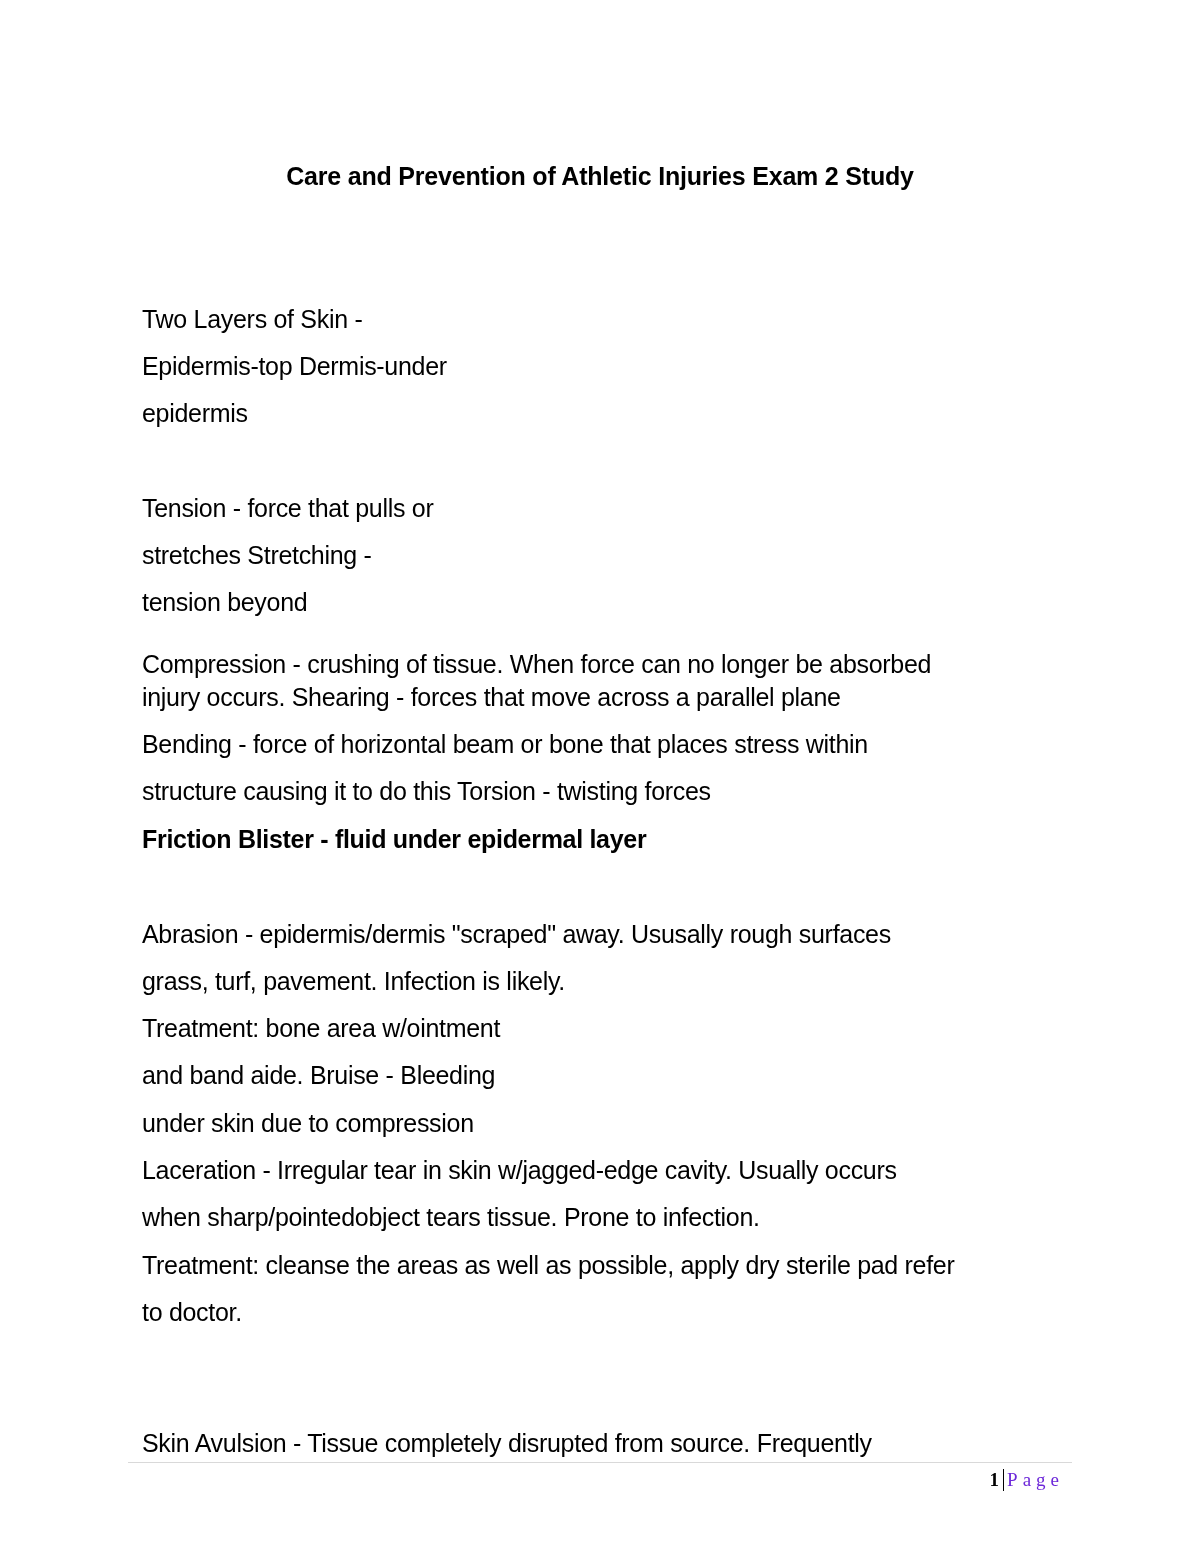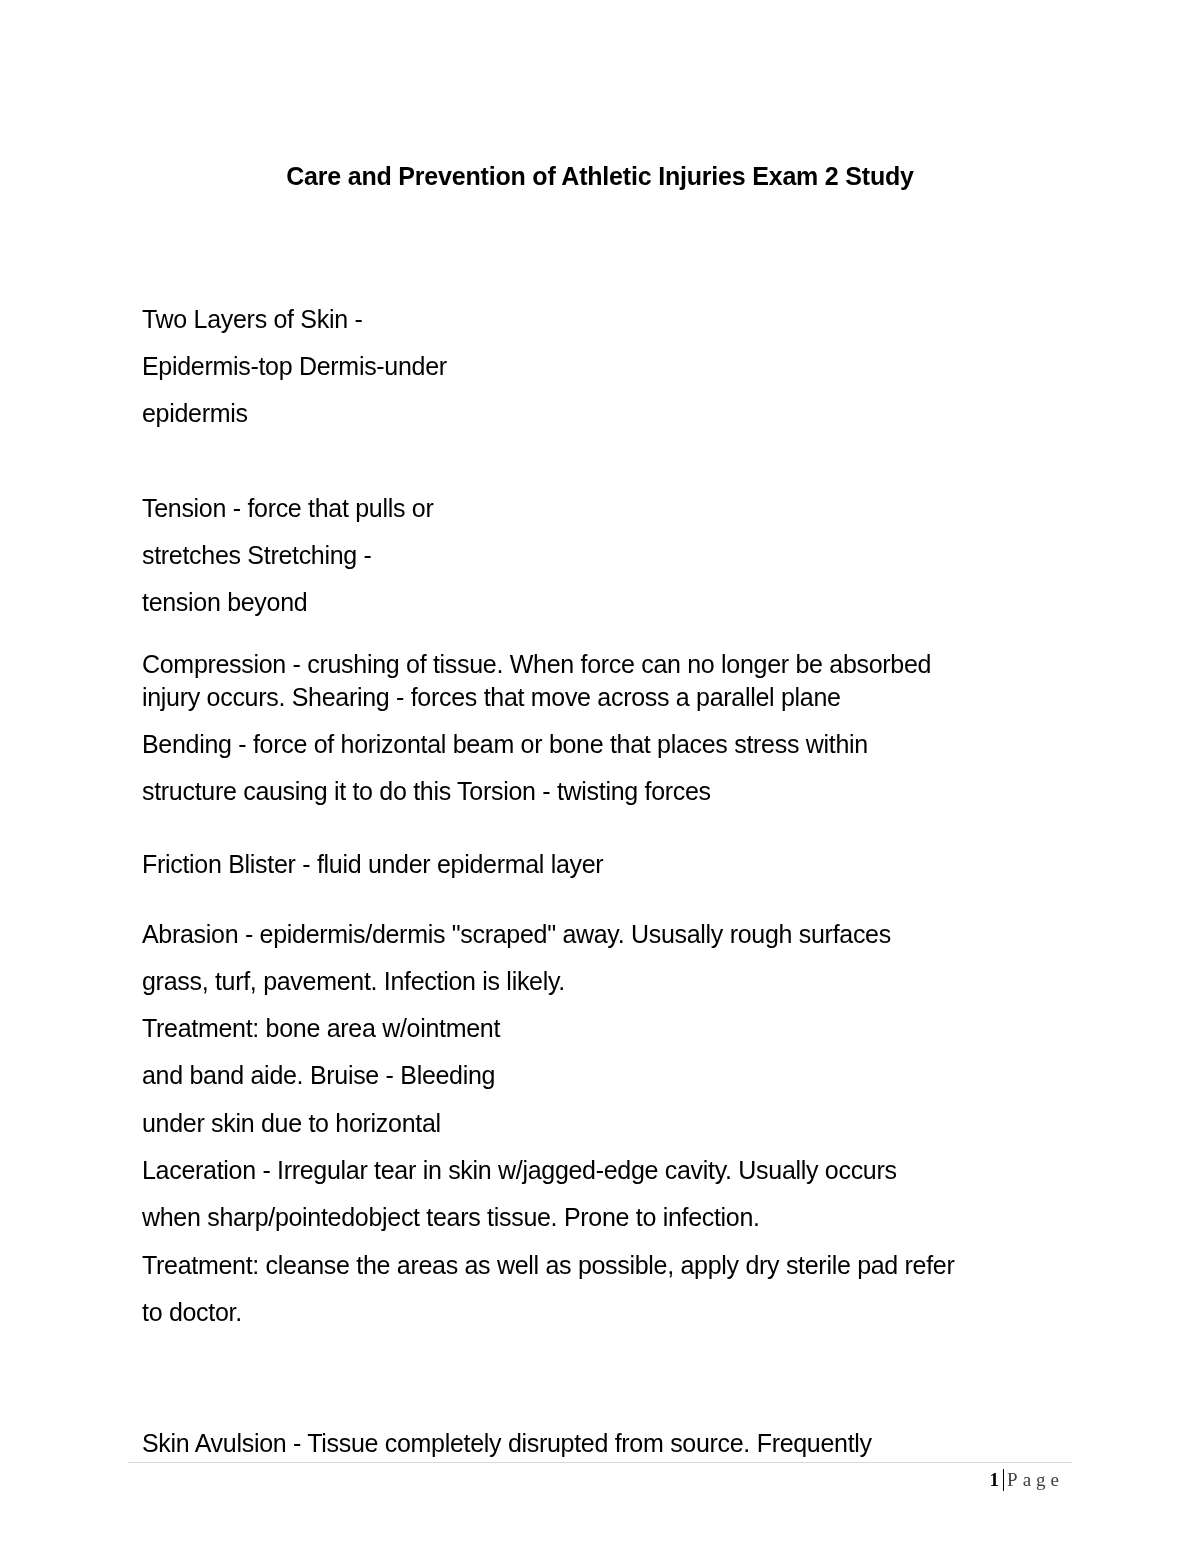--- a/index.html
+++ b/index.html
@@ -66,47 +66,47 @@
       margin-right: 4px;
     }
     .page-sep {
       display: inline-block;
       width: 1px;
       height: 22px;
       background: #000;
       margin-right: 3px;
     }
     .page-label {
-      color: #404040;
+      color: #6d28d9;
       letter-spacing: 5px;
     }
   </style>
 </head>
 <body>
 
 <div class="page">
   <div class="title title-line1">Care and Prevention of Athletic Injuries Exam 2 Study</div>
 
   <div id="body-lines">
       <div class="body-line" style="top: 303px; text-align: right;">Two Layers of Skin -</div>
       <div class="body-line" style="top: 350px;">Epidermis-top Dermis-under</div>
       <div class="body-line" style="top: 397px;">epidermis</div>
       <div class="body-line" style="top: 492px; text-align: right;">Tension - force that pulls or</div>
       <div class="body-line" style="top: 539px;">stretches Stretching -</div>
       <div class="body-line" style="top: 586px;">tension beyond</div>
       <div class="body-line" style="top: 648px;">Compression - crushing of tissue. When force can no longer be absorbed</div>
       <div class="body-line" style="top: 681px;">injury occurs. Shearing - forces that move across a parallel plane</div>
       <div class="body-line" style="top: 728px;">Bending - force of horizontal beam or bone that places stress within</div>
       <div class="body-line" style="top: 775px;">structure causing it to do this Torsion - twisting forces</div>
-      <div class="body-line" style="top: 848px;">Friction Blister - fluid under epidermal layer</div>
+      <div class="body-line" style="top: 823px; font-weight: bold;">Friction Blister - fluid under epidermal layer</div>
       <div class="body-line" style="top: 918px;">Abrasion - epidermis/dermis "scraped" away. Ususally rough surfaces</div>
       <div class="body-line" style="top: 965px;">grass, turf, pavement. Infection is likely.</div>
       <div class="body-line" style="top: 1012px;">Treatment: bone area w/ointment</div>
       <div class="body-line" style="top: 1059px;">and band aide. Bruise - Bleeding</div>
-      <div class="body-line" style="top: 1107px;">under skin due to horizontal</div>
+      <div class="body-line" style="top: 1107px;">under skin due to compression</div>
       <div class="body-line" style="top: 1154px;">Laceration - Irregular tear in skin w/jagged-edge cavity. Usually occurs</div>
       <div class="body-line" style="top: 1201px;">when sharp/pointedobject tears tissue. Prone to infection.</div>
       <div class="body-line" style="top: 1249px;">Treatment: cleanse the areas as well as possible, apply dry sterile pad refer</div>
       <div class="body-line" style="top: 1296px; text-align: right;">to doctor.</div>
       <div class="body-line" style="top: 1427px;">Skin Avulsion - Tissue completely disrupted from source. Frequently</div>
     </div>
 
   <div class="footer-rule"></div>
   <div class="footer">
     <span class="page-num">1</span>

